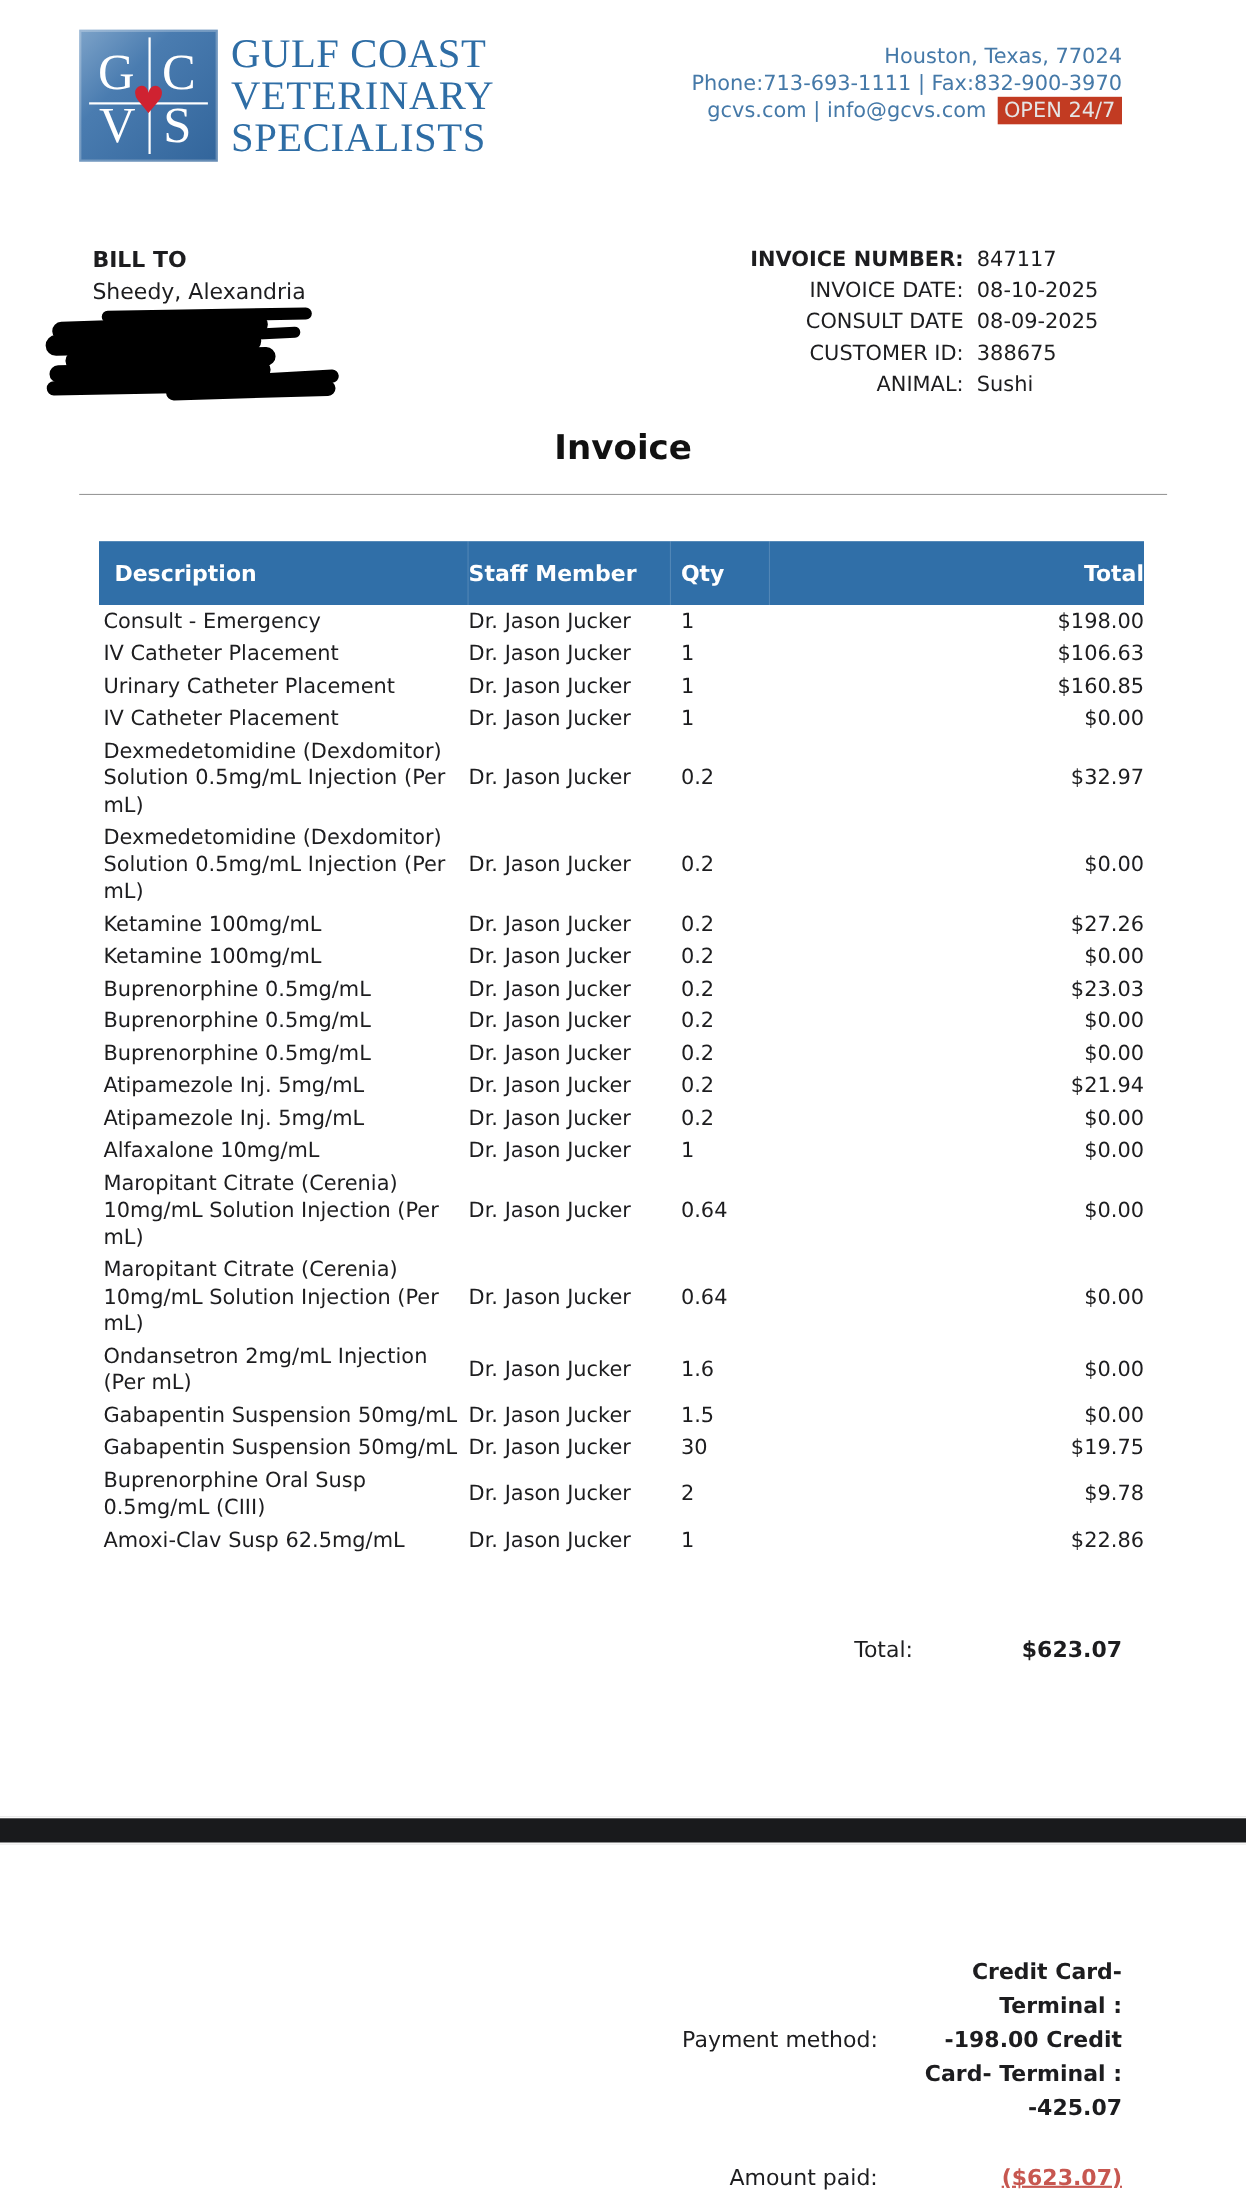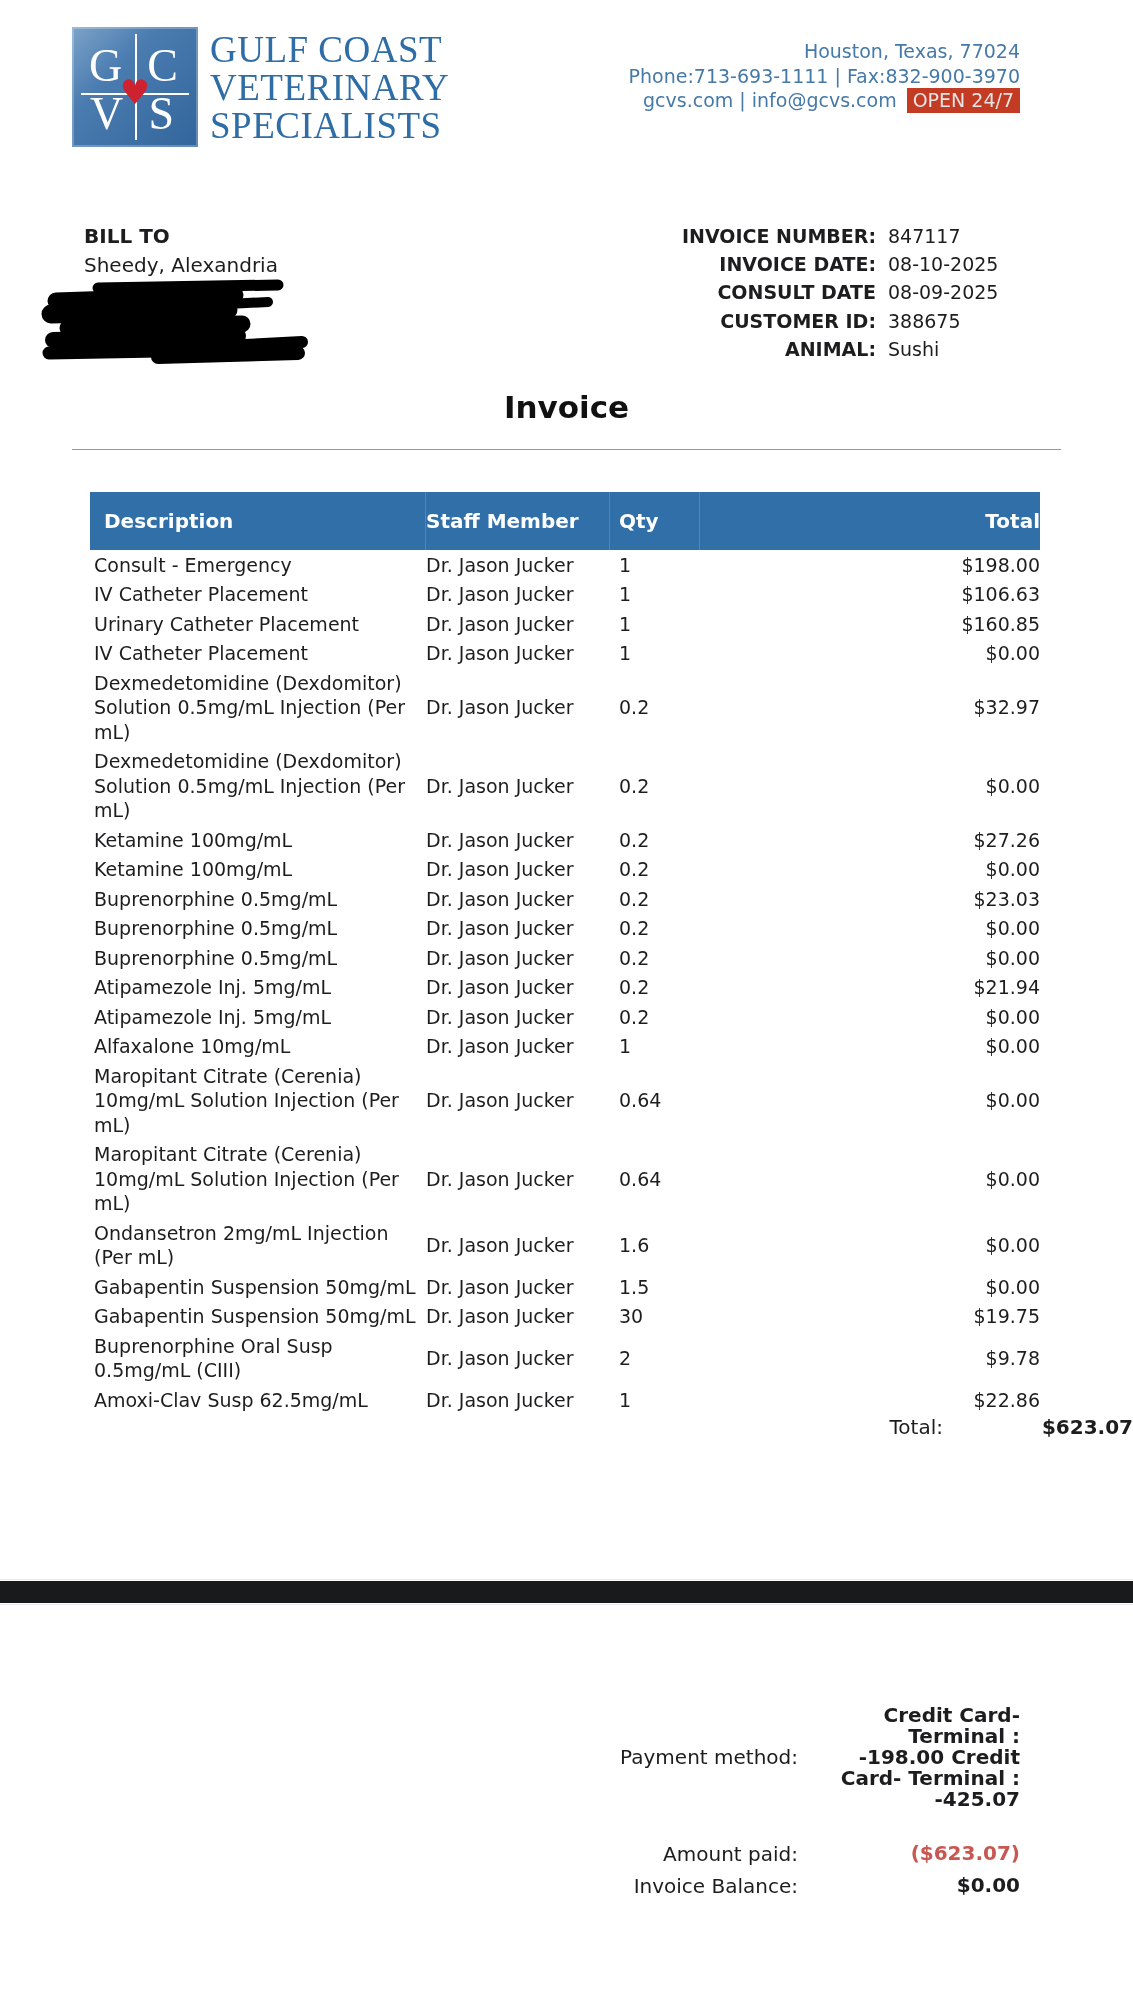--- a/index.html
+++ b/index.html
@@ -38,51 +38,51 @@
   .contact{ text-align:right;color:var(--contact-blue);font-size:19px;line-height:24.5px;padding-top:12px;}
   .contact .badge{
     display:inline-block;background:var(--badge-red);color:#e5e5e5;padding:0 6px;margin-left:10px;
   }
   
   .billing{display:flex;justify-content:space-between;margin-top:77px;padding:0 113px 0 72px;margin-left:12px;}
   .billto-label{font-size:20px;font-weight:bold;}
   .billto-name{font-size:20px;margin-top:5px;}
   .redaction{margin-left:-44px;margin-top:2px;display:block;}
   .meta{display:grid;grid-template-columns:auto 132px;column-gap:12px;font-size:19px;line-height:24.5px;}
-  .meta-label{text-align:right;font-weight:bold;}
+  .meta-label{text-align:right;}
   .meta-label.bold{font-weight:bold;}
   
   .title{margin-top:24px;text-align:center;font-size:31px;font-weight:bold;color:#111;}
   .title-rule{border:0;border-top:1px solid #999;margin:24px 72px 0 72px;}
   
   .table{margin:42px 93px 0 90px;}
   .thead{display:flex;align-items:flex-end;height:58px;background:var(--table-head-blue);color:#fff;
     font-size:20px;font-weight:bold;}
   .thead .hcell{height:100%;display:flex;align-items:center;border-right:1px solid rgba(255,255,255,.16);}
   .thead .hcell:last-child{border-right:none;justify-content:flex-end;}
   .c-desc{flex:0 0 336px;padding-left:14px;}
   .c-staff{flex:0 0 184px;}
   .c-qty{flex:0 0 90px;padding-left:9px;}
   .c-total{flex:1 1 auto;text-align:right;}
   .trow{display:flex;align-items:center;padding:2.5px 0;font-size:19px;line-height:24.5px;}
   .trow .cell{align-self:center;}
   .trow .c-desc{padding-left:4px;}
   
-  .totals{display:flex;justify-content:flex-end;align-items:flex-end;
+  .totals{display:flex;justify-content:flex-end;align-items:flex-end;margin-top:72px;padding-right:113px;
     font-size:20px;}
   .totals-value{min-width:190px;text-align:right;font-weight:bold;}
   
   .break-wrap{margin-top:140px;}
   .hairline{height:1px;background:#e9e9e9;}
   .black-bar{height:22px;background:#191a1c;margin:1px 0;}
   
   .payment{margin-top:100px;}
   .pay-row{display:flex;justify-content:flex-end;align-items:center;padding-right:113px;font-size:20px;}
   .pay-label{text-align:right;}
-  .pay-value{width:222px;text-align:right;font-weight:bold;line-height:21px;}
+  .pay-value{width:222px;text-align:right;font-weight:bold;line-height:31px;text-decoration:underline;}
   .method-text{display:inline-block;width:185px;text-align:right;}
   .row-paid{margin-top:32px;}
   .row-paid .pay-value{color:var(--paid-red);}
   .row-balance{margin-top:8px;}
 </style>
 </head>
 <body>
 
 <div class="header">
   <div class="logo-group">

